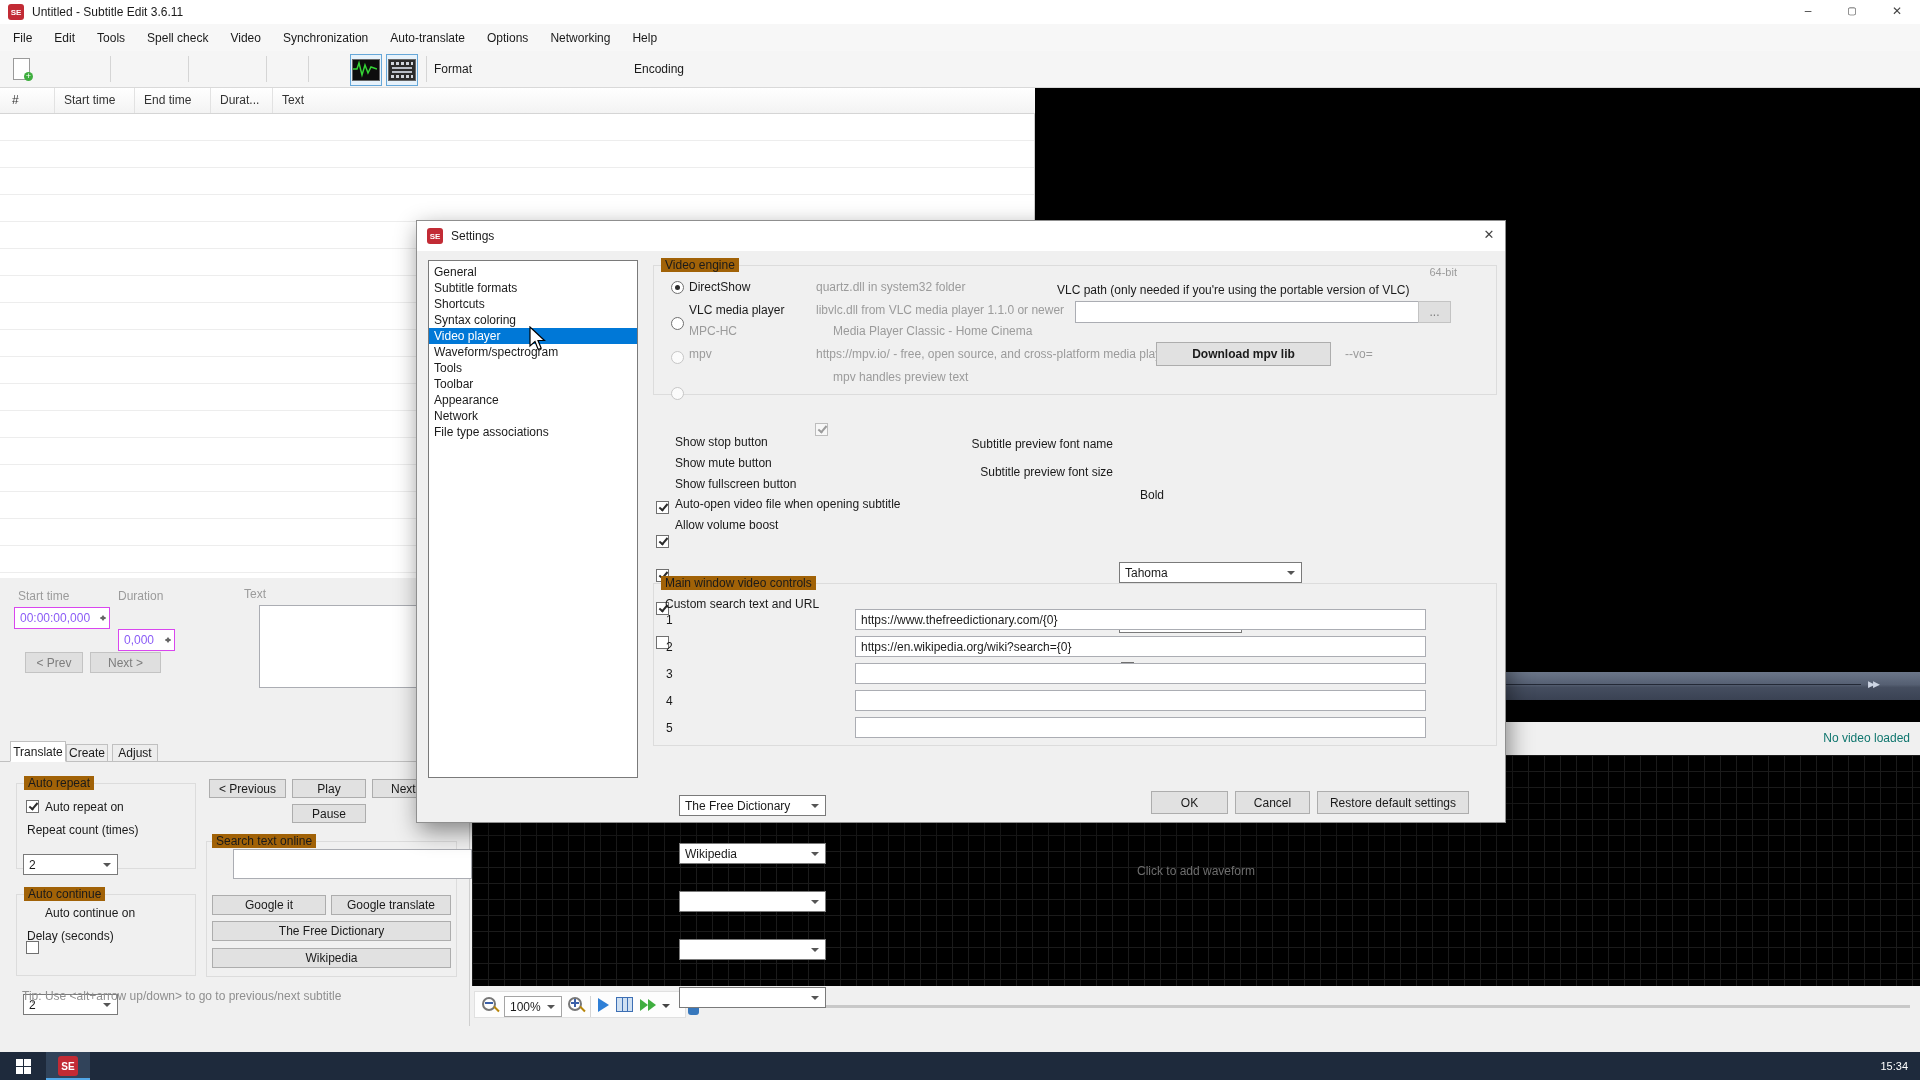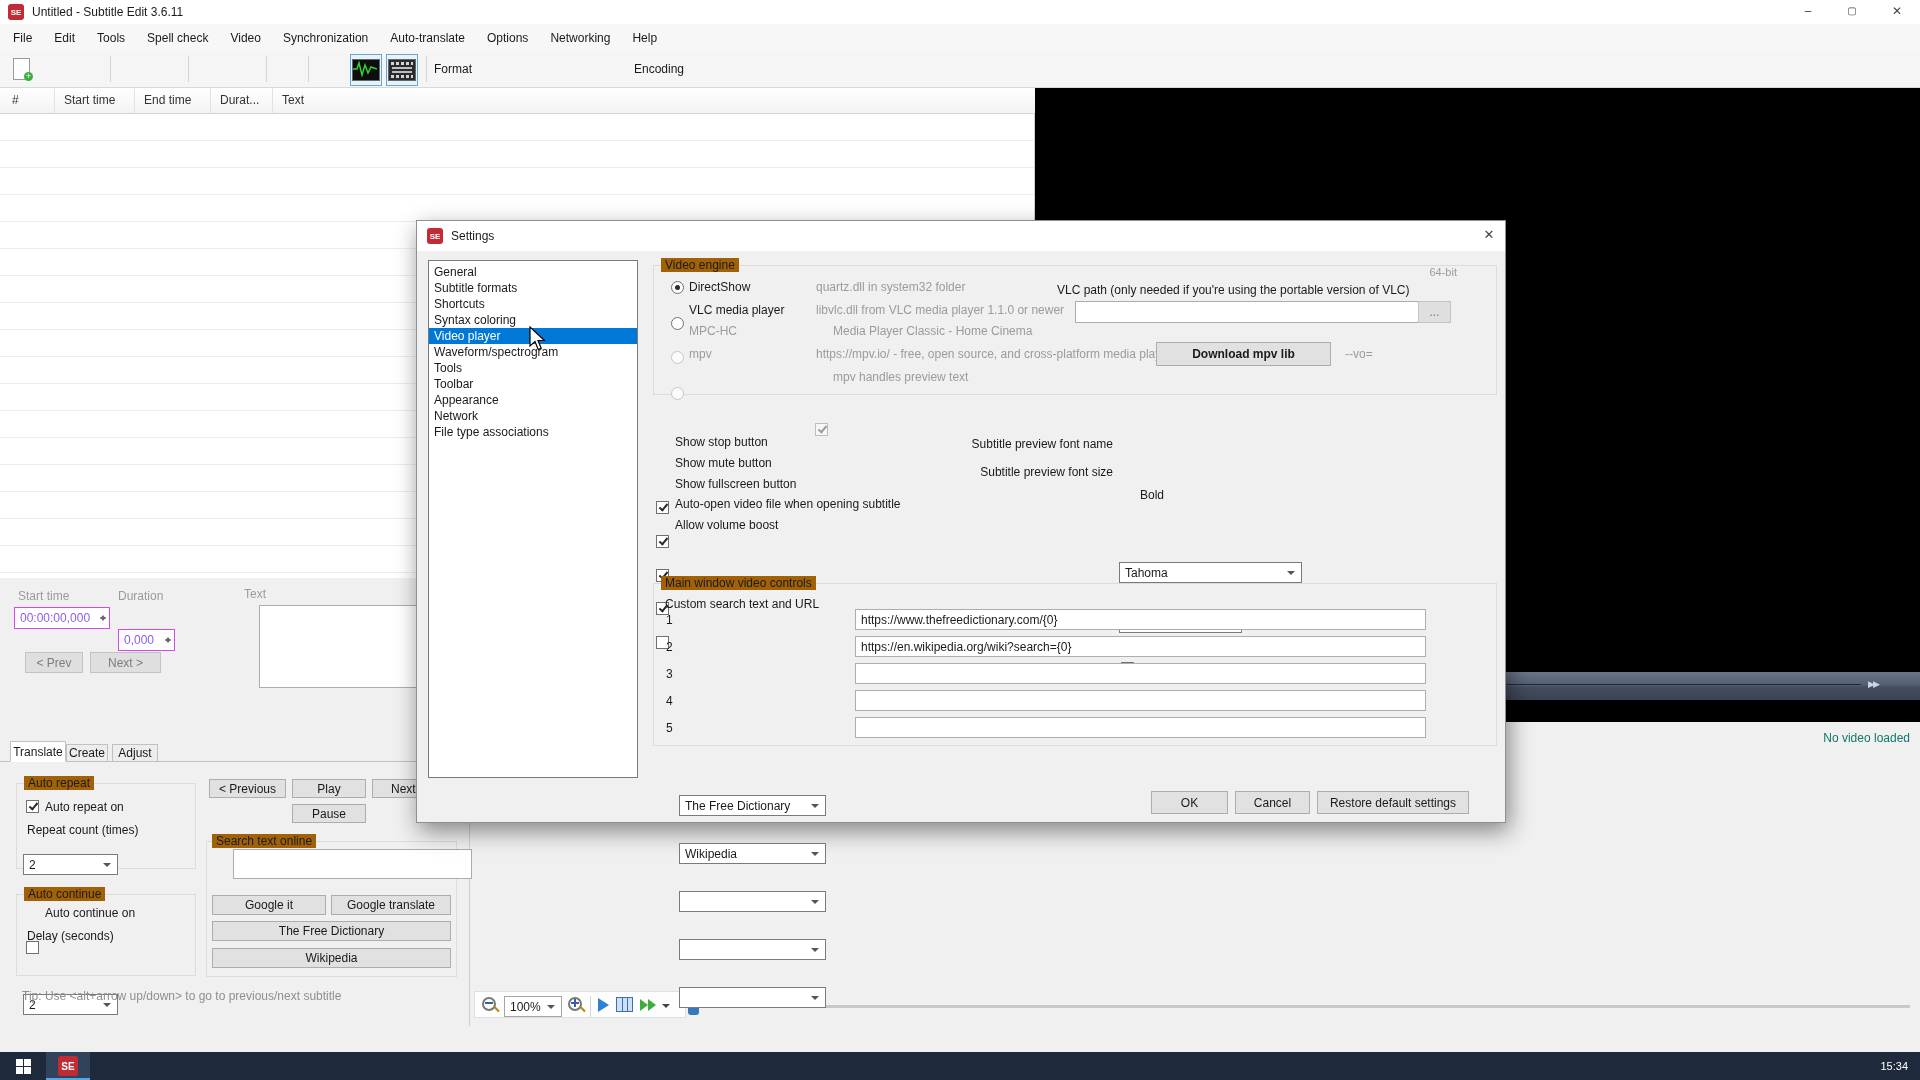--- a/index.html
+++ b/index.html
@@ -222,20 +222,23 @@
     <div class="abs grouplabel lbl" style="left:212px;top:93px;">Search text online</div>
     <div class="abs inputbox" style="left:212px;top:108px;width:239px;height:30px;"></div>
     <div class="abs btn" style="left:212px;top:154px;width:114px;height:20px;">Google it</div>
     <div class="abs btn" style="left:331px;top:154px;width:120px;height:20px;">Google translate</div>
     <div class="abs btn" style="left:212px;top:180px;width:239px;height:20px;">The Free Dictionary</div>
     <div class="abs btn" style="left:212px;top:207px;width:239px;height:20px;">Wikipedia</div>
 
     <div class="abs lbl" style="left:22px;top:248px;color:#8f8f8f;">Tip: Use &lt;alt+arrow up/down&gt; to go to previous/next subtitle</div>
   </div>
 
+  <div class="abs" style="left:472px;top:755px;width:1448px;height:231px;background-color:#000;background-image:linear-gradient(#1b1b1b 1px,transparent 1px),linear-gradient(90deg,#1b1b1b 1px,transparent 1px);background-size:16px 16px;display:flex;align-items:center;justify-content:center;">
+    <span style="color:#6e6e6e;">Click to add waveform</span>
+  </div>
 
   <div class="abs" style="left:470px;top:986px;width:1450px;height:40px;">
     <div class="abs" style="left:4px;top:5px;width:212px;height:27px;background:#fdfdfd;border:1px solid #e0e0e0;box-sizing:border-box;"></div>
     <div class="abs" style="left:12px;top:11px;width:18px;height:18px;">
       <div style="position:absolute;left:0;top:0;width:10px;height:10px;border:2px solid #777;border-radius:50%;"></div>
       <div style="position:absolute;left:3px;top:5px;width:8px;height:2px;background:#3a5fa8;"></div>
       <div style="position:absolute;left:11px;top:11px;width:7px;height:2px;background:#b8860b;transform:rotate(45deg);"></div>
     </div>
     <div class="abs combo" style="left:34px;top:10px;width:58px;height:21px;background:#fff;border-color:#a5a5a5;">
         <span>100%</span>

